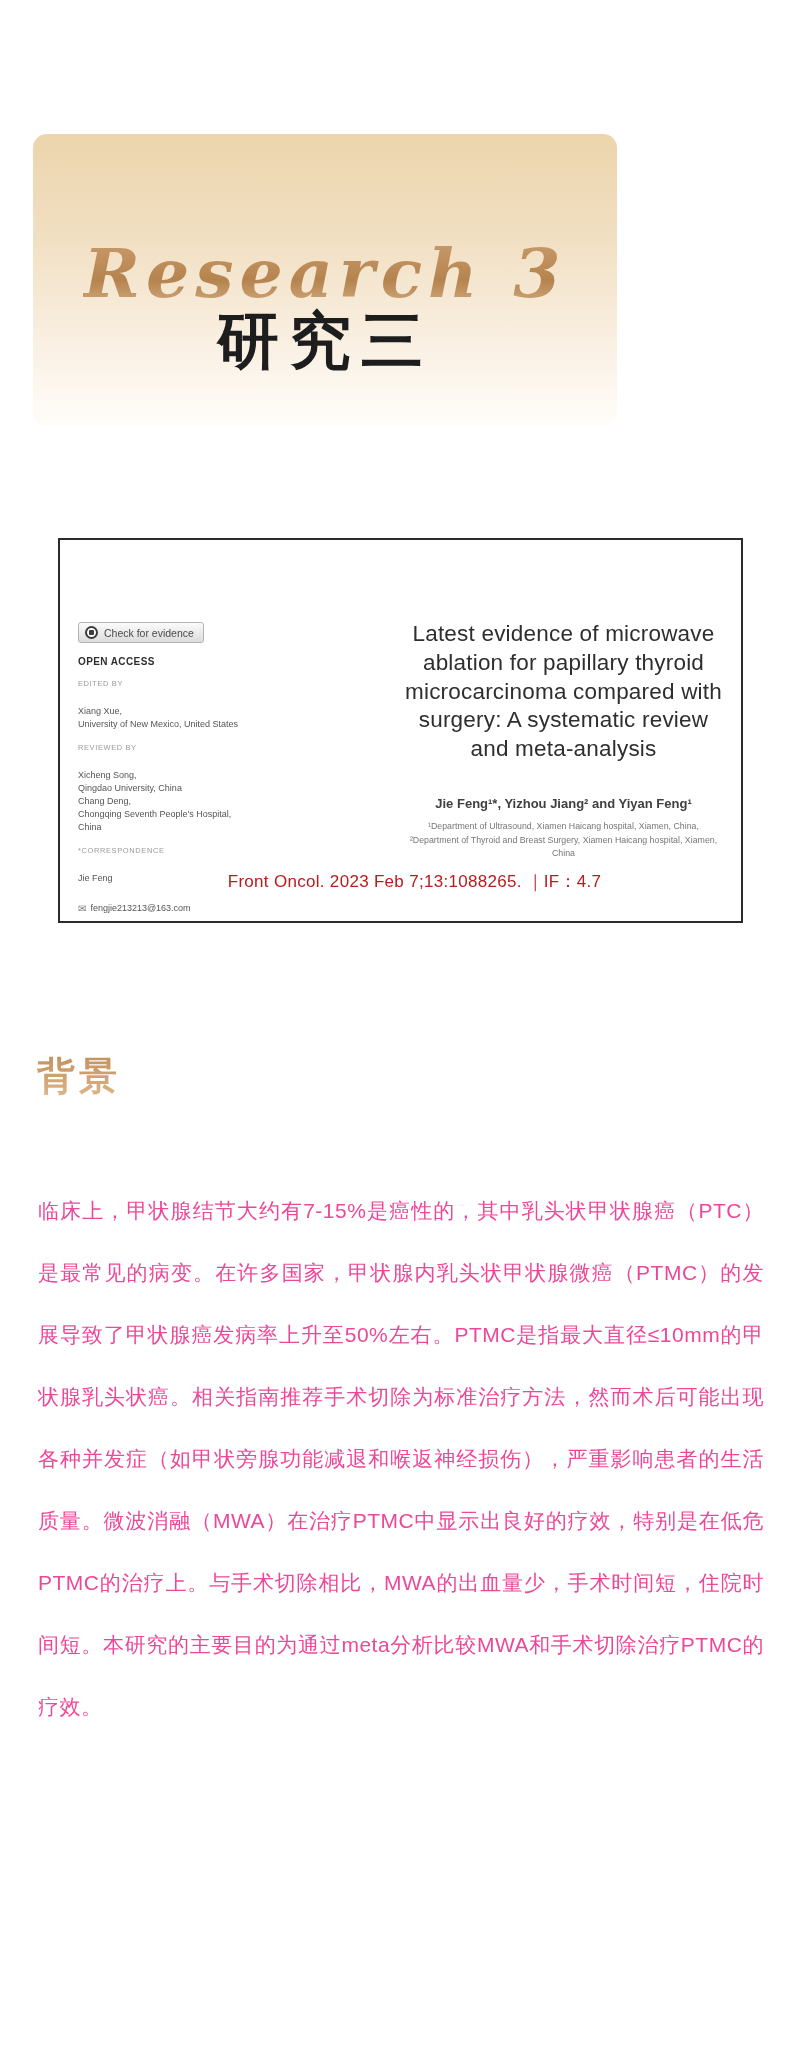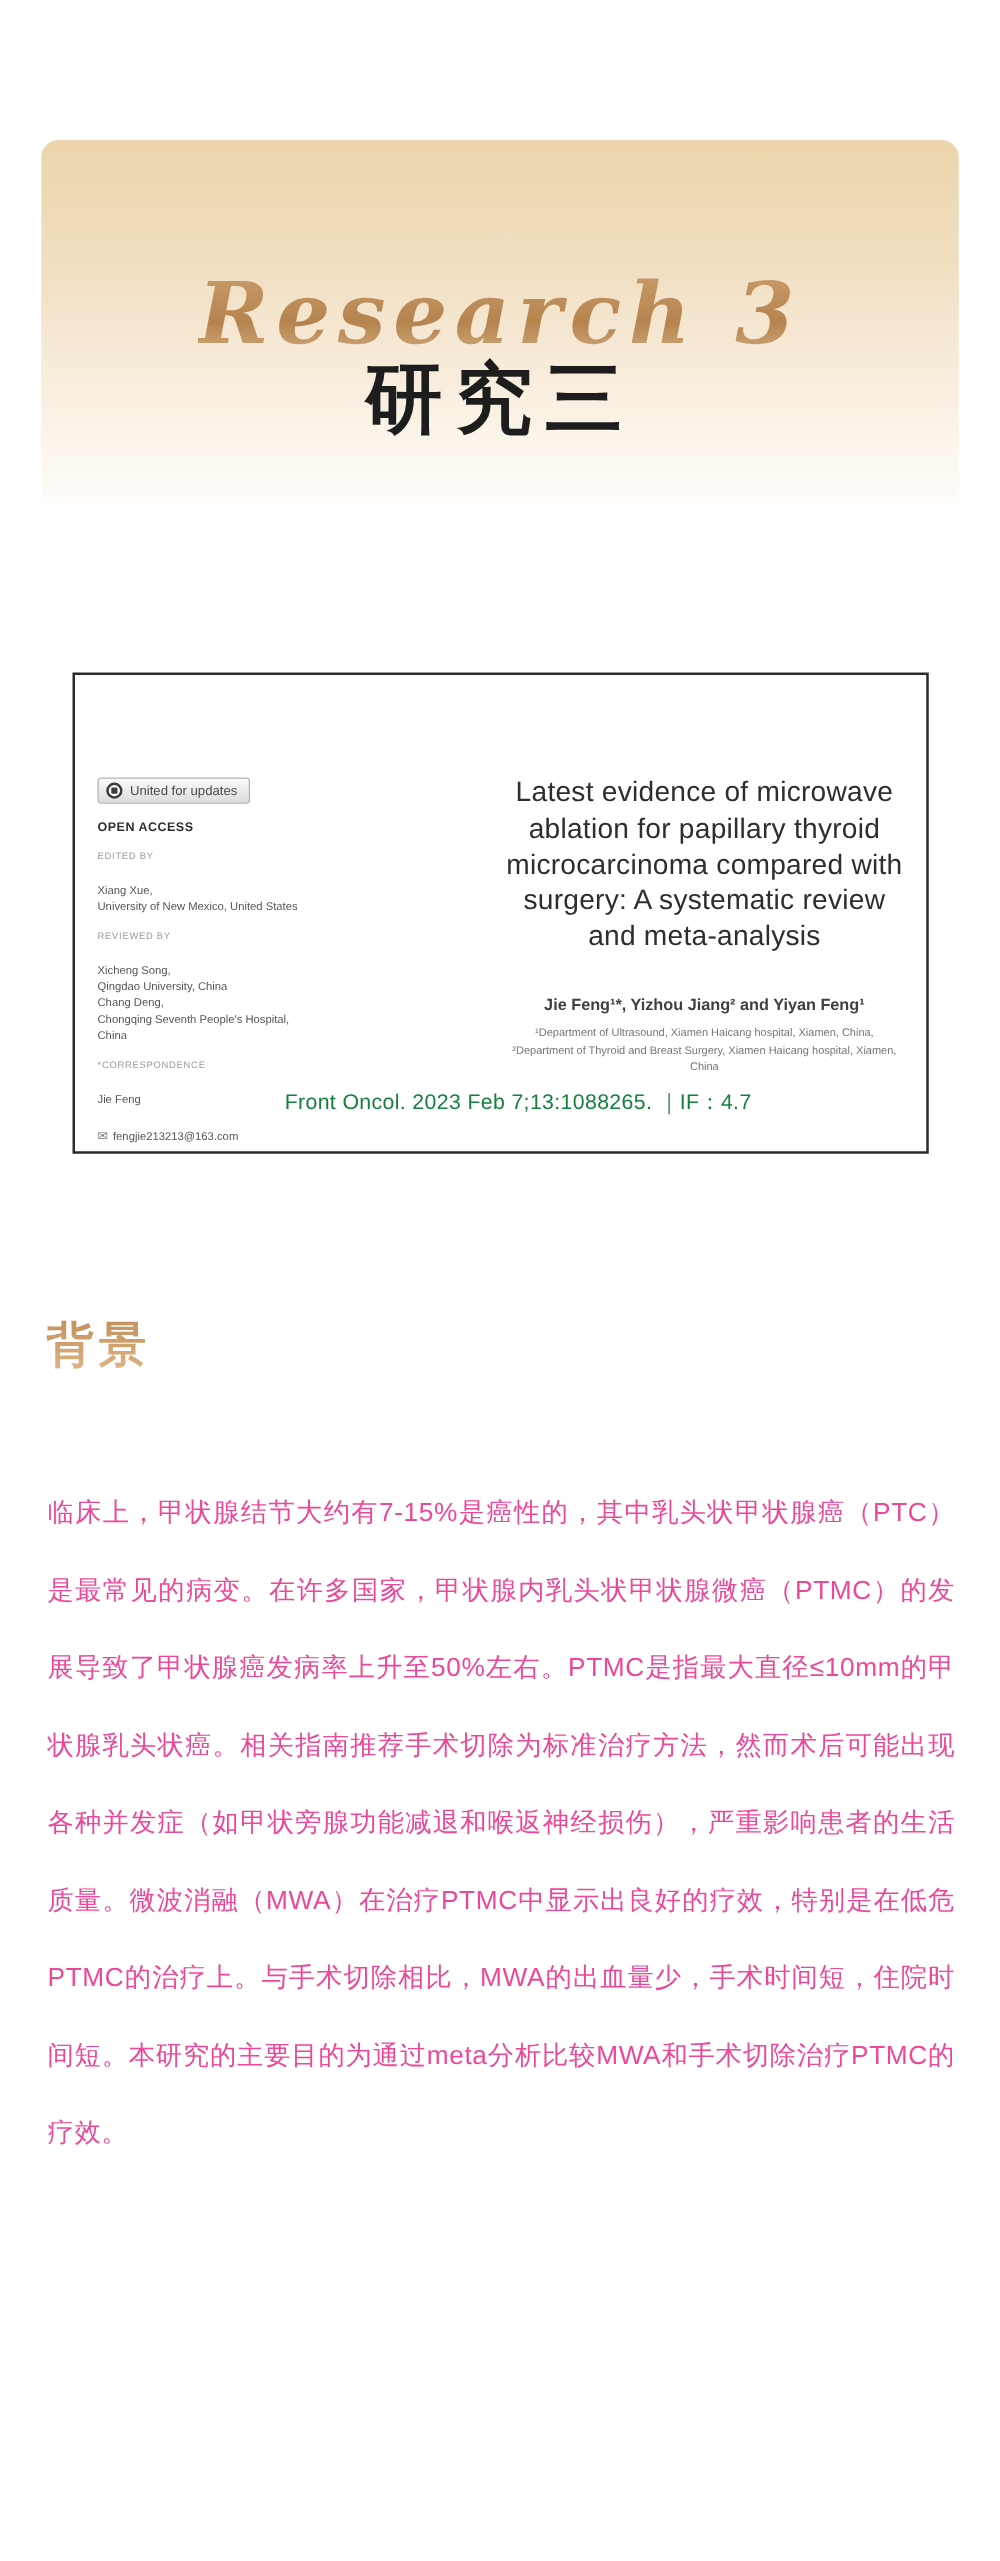--- a/index.html
+++ b/index.html
@@ -7,22 +7,22 @@
   body {
     width: 800px;
     min-height: 2049px;
     font-family: "Liberation Sans", sans-serif;
     position: relative;
   }
 
   
   .banner {
     position: absolute;
-    left: 33px; top: 112px;
-    width: 734px; height: 292px;
+    left: 33px; top: 134px;
+    width: 584px; height: 292px;
     border-radius: 14px;
     background: linear-gradient(180deg, #ecd5ac 0%, #f1dfc2 35%, #f9efe1 70%, #fffdfa 100%);
     text-align: center;
   }
   .banner-script {
     margin-top: 105px;
     font-family: "DejaVu Serif", serif;
     font-style: italic;
     font-weight: bold;
     font-size: 68px;
@@ -137,21 +137,21 @@
     line-height: 1.55;
     color: #767676;
     max-width: 370px;
   }
   .citation {
     position: absolute;
     left: 0; bottom: 28px;
     width: 100%;
     text-align: center;
     font-size: 17px;
-    color: #15803d;
+    color: #b91c1c;
     letter-spacing: 0.3px;
     padding-left: 28px;
   }
 
   
   .section-heading {
     position: absolute;
     left: 37px; top: 1051px;
     font-family: "DejaVu Serif", "Liberation Serif", serif;
     font-weight: bold;
@@ -180,21 +180,21 @@
 <div class="banner">
   <div class="banner-script">Research 3</div>
   <div class="banner-cn">研究三</div>
 </div>
 
 <div class="paper-card">
   <div class="paper-inner">
     <div class="paper-left">
       <div class="check-updates">
         <span class="cm-icon"></span>
-        <span>United for updates</span>
+        <span>Check for evidence</span>
       </div>
       <div class="open-access">OPEN ACCESS</div>
       <div class="meta-label">EDITED BY</div>
       <div class="meta-text">Xiang Xue,
 University of New Mexico, United States</div>
       <div class="meta-label">REVIEWED BY</div>
       <div class="meta-text">Xicheng Song,
 Qingdao University, China
 Chang Deng,
 Chongqing Seventh People's Hospital,

